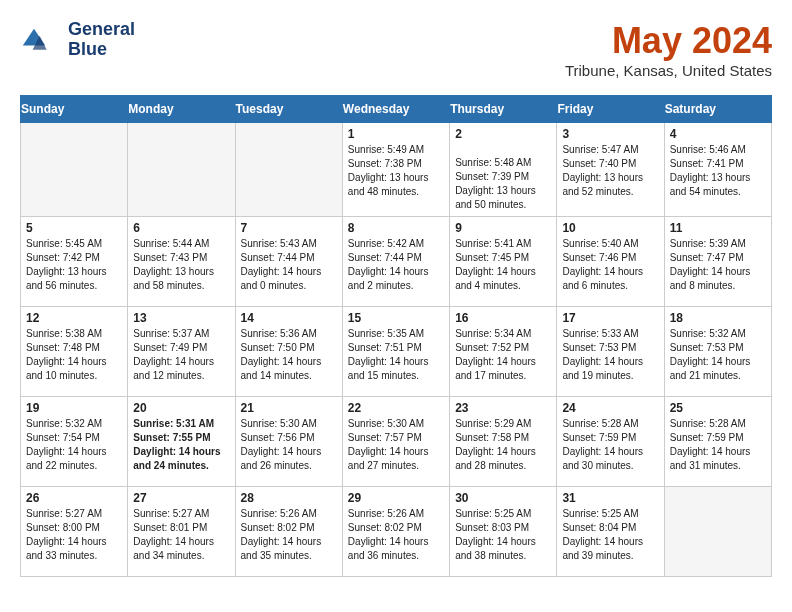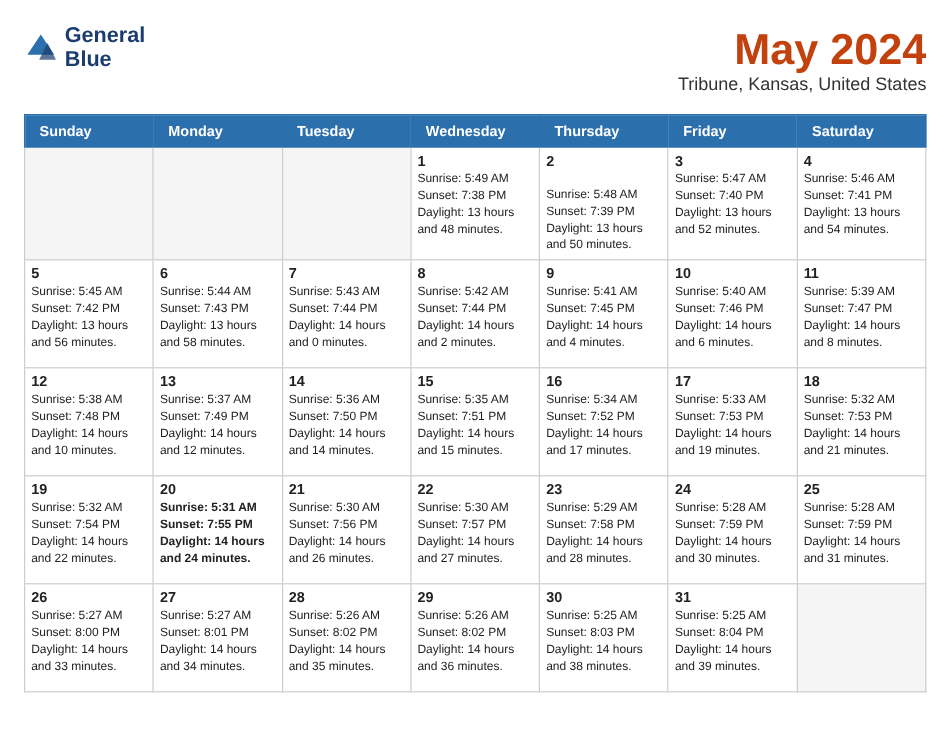--- a/index.html
+++ b/index.html
@@ -12,21 +12,21 @@
     }
     .header {
       display: flex;
       justify-content: space-between;
       align-items: flex-start;
       margin-bottom: 16px;
     }
     .logo {
       display: flex;
       align-items: center;
-      gap: 6px;
+      gap: 20px;
     }
     .logo-text {
       font-size: 18px;
       font-weight: bold;
       color: #1a3c6e;
       line-height: 1.1;
     }
     .logo-text span {
       display: block;
     }
@@ -49,21 +49,21 @@
     table {
       width: 100%;
       border-collapse: collapse;
       table-layout: fixed;
     }
     th {
       background-color: #2c6fad;
       color: #fff;
       font-size: 12px;
       font-weight: bold;
-      padding: 6px 12px;
+      padding: 6px 0;
       text-align: left;
       border: 1px solid #2c6fad;
     }
     td {
       border: 1px solid #ccc;
       vertical-align: top;
       padding: 4px 5px;
       min-height: 80px;
       height: 90px;
       font-size: 10.5px;

